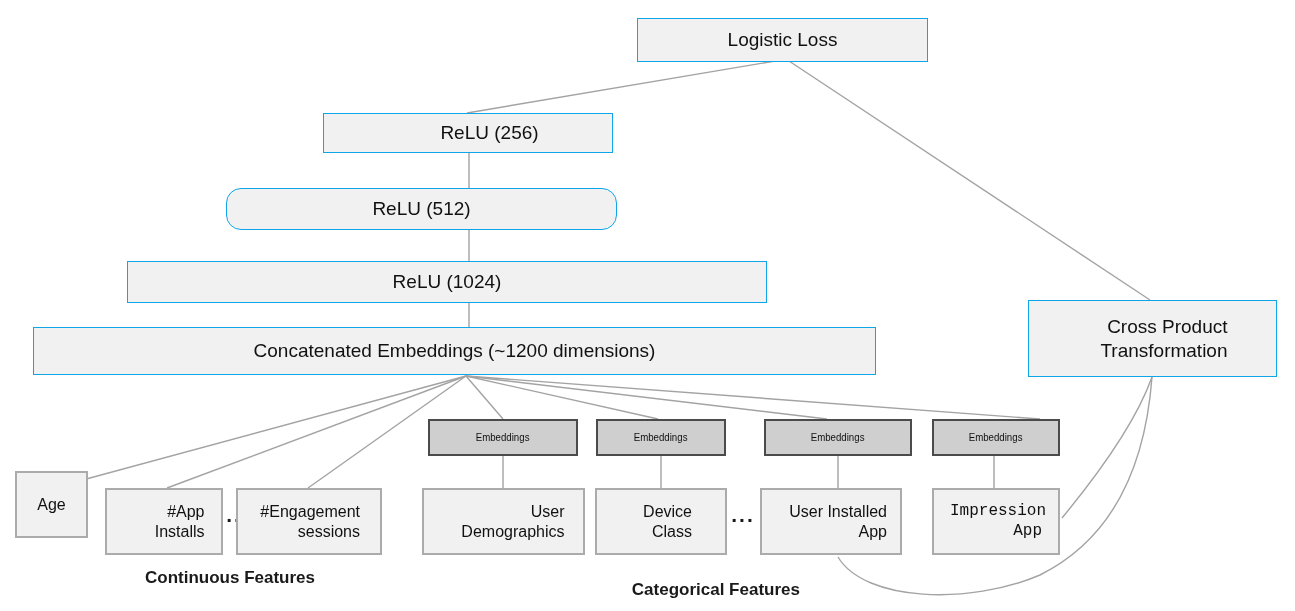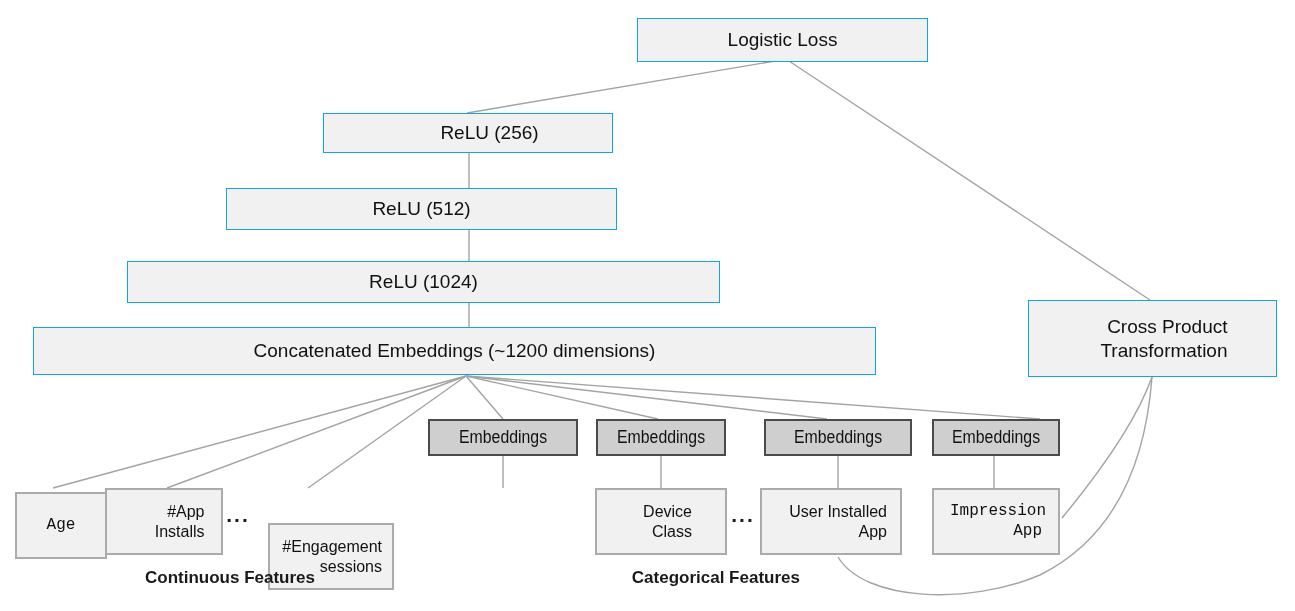--- a/index.html
+++ b/index.html
@@ -23,21 +23,21 @@
     display: flex;
     align-items: center;
     justify-content: center;
     text-align: center;
     line-height: 1.22;
   }
   .box-top { font-size: 19px; }
   .box-emb {
     background: #cfcfd0;
     border: 2px solid #4b4b4b;
-    font-size: 18px;
+    font-size: 11px;
   }
   .box-emb .lbl { transform: scaleX(0.88); }
   .box-feat {
     border: 2px solid #ababab;
     font-size: 16px;
   }
   .box-feat .lbl, .box-cross .lbl { display: inline-block; text-align: right; }
 
   .w-wrap-60  .lbl { max-width: 62px; }
   .w-wrap-100 .lbl { max-width: 102px; }
@@ -91,25 +91,25 @@
   </svg>
 
   <div class="box box-top" style="left:637px; top:18px; width:291px; height:44px;">
     <span class="lbl">Logistic Loss</span>
   </div>
 
   <div class="box box-top" style="left:323px; top:113px; width:290px; height:40px;padding-left:43px;">
     <span class="lbl">ReLU (256)</span>
   </div>
 
-  <div class="box box-top" style="left:226px; top:188px; width:391px; height:42px;">
+  <div class="box box-top" style="left:226px; top:188px; width:391px; height:42px;border-radius:15px;">
     <span class="lbl">ReLU (512)</span>
   </div>
 
-  <div class="box box-top" style="left:127px; top:261px; width:593px; height:42px;justify-content:center;">
+  <div class="box box-top" style="left:127px; top:261px; width:640px; height:42px;justify-content:center;">
     <span class="lbl">ReLU (1024)</span>
   </div>
 
   <div class="box box-top" style="left:33px; top:327px; width:843px; height:48px;">
     <span class="lbl">Concatenated Embeddings (~1200 dimensions)</span>
   </div>
 
   <div class="box box-top box-cross w-wrap-150" style="left:1028px; top:300px; width:249px; height:77px;">
     <span class="lbl">Cross Product Transformation</span>
   </div>
@@ -120,41 +120,44 @@
   <div class="box box-emb" style="left:596px; top:419px; width:130px; height:37px;">
     <span class="lbl">Embeddings</span>
   </div>
   <div class="box box-emb" style="left:764px; top:419px; width:148px; height:37px;">
     <span class="lbl">Embeddings</span>
   </div>
   <div class="box box-emb" style="left:932px; top:419px; width:128px; height:37px;">
     <span class="lbl">Embeddings</span>
   </div>
 
-  <div class="box box-feat" style="left:15px; top:492px; width:92px; height:67px;font-family:Liberation Mono, monospace;">
+  <div class="box box-feat" style="left:15px; top:471px; width:73px; height:67px;">
     <span class="lbl">Age</span>
   </div>
   <div class="box box-feat w-wrap-60" style="left:105px; top:488px; width:118px; height:67px;padding-left:19px;">
     <span class="lbl">#App Installs</span>
   </div>
   <div class="dots" style="left:222px; top:500px; width:32px; height:30px;">
     <span>...</span>
   </div>
-  <div class="box box-feat w-wrap-100" style="left:268px; top:488px; width:126px; height:67px;margin-top:35px;">
+  <div class="box box-feat w-wrap-100" style="left:236px; top:488px; width:146px; height:67px;">
     <span class="lbl">#Engagement sessions</span>
+  </div>
+  <div class="box box-feat w-wrap-120" style="left:422px; top:488px; width:163px; height:67px;">
+    <span class="lbl">User Demographics</span>
   </div>
   <div class="box box-feat w-wrap-60" style="left:595px; top:488px; width:132px; height:67px;">
     <span class="lbl">Device Class</span>
   </div>
   <div class="dots" style="left:727px; top:500px; width:32px; height:30px;">
     <span>...</span>
   </div>
   <div class="box box-feat w-wrap-110" style="left:760px; top:488px; width:142px; height:67px;">
     <span class="lbl">User Installed App</span>
   </div>
   <div class="box box-feat w-wrap-90" style="left:932px; top:488px; width:128px; height:67px;font-family:Liberation Mono, monospace;">
     <span class="lbl">Impression App</span>
   </div>
 
   <div class="group-label" style="left:95px; top:568px; width:220px;">Continuous Features</div>
-  <div class="group-label" style="left:570px; top:568px; width:230px;">Categorical Features</div>
+  <div class="group-label" style="left:570px; top:580px; width:230px;">Categorical Features</div>
 
 </div>
 
 </body></html>

